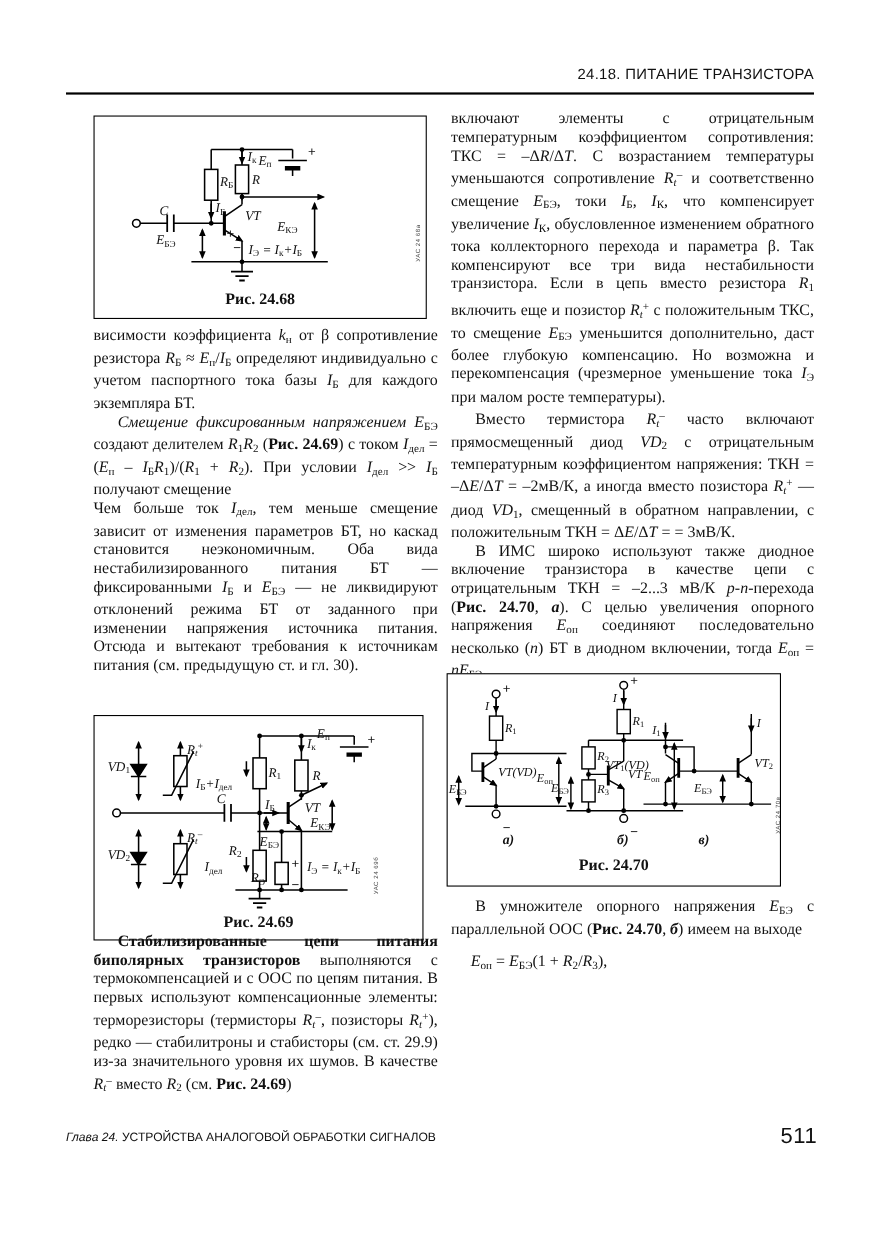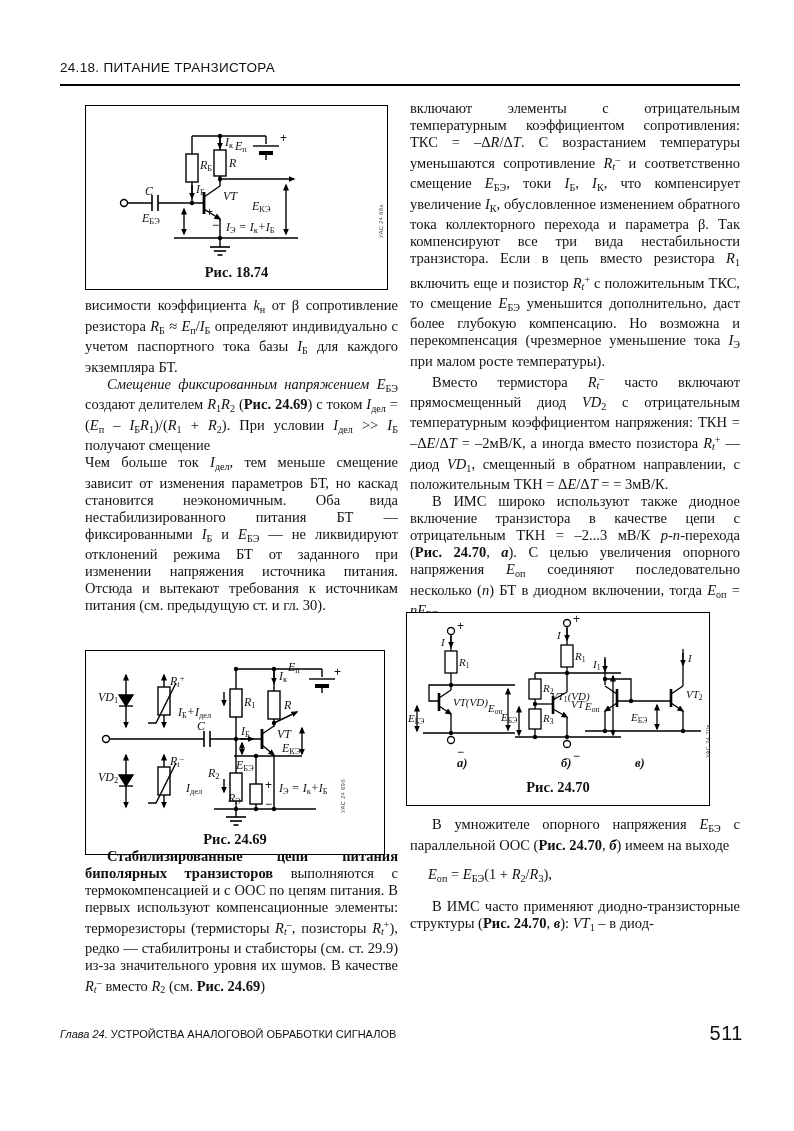--- a/index.html
+++ b/index.html
@@ -1,18 +1,18 @@
 <!DOCTYPE html>
 <html><head>
 <meta charset="utf-8">
 <style>
   html,body{margin:0;padding:0;background:#e8e8e8;}
   .page{position:relative;width:794px;height:1131px;background:#fff;margin:0 auto;
         font-family:"Liberation Serif",serif;color:#111;overflow:hidden;}
-  .hdr{position:absolute;left:60px;top:60px;width:680px;
+  .hdr{position:absolute;left:60px;top:60px;width:680px;text-align:right;
        font:13.5px "Liberation Sans",sans-serif;letter-spacing:.3px;}
   .hrule{position:absolute;left:60px;top:84px;width:680px;height:2px;background:#000;}
   .tblock{position:absolute;font-size:14.5px;line-height:17px;}
   .tblock p{margin:0;text-align:justify;}
   .tblock p.ind{text-indent:22px;}
   .tblock p.formula{text-align:left;}
   sub{font-size:70%;vertical-align:-0.25em;font-style:normal;}
   sup{font-size:70%;vertical-align:0.45em;font-style:normal;}
   .figbox{position:absolute;border:1.6px solid #000;background:#fff;}
   .figbox svg{position:absolute;left:0;top:0;}
@@ -87,21 +87,21 @@
     <span class="flabel" style="left:143px;top:51px"><i>R</i></span>
     <span class="flabel" style="left:110px;top:77px"><i>I</i><sub>Б</sub></span>
     <span class="flabel" style="left:59px;top:79px"><i>C</i></span>
     <span class="flabel" style="left:137px;top:84px"><i>VT</i></span>
     <span class="fsign" style="left:120px;top:100px">+</span>
     <span class="fsign" style="left:126px;top:113px">−</span>
     <span class="flabel" style="left:56px;top:106px"><i>E</i><sub>БЭ</sub></span>
     <span class="flabel" style="left:166px;top:94px"><i>E</i><sub>КЭ</sub></span>
     <span class="flabel" style="left:140px;top:115px"><i>I</i><sub>Э</sub> = <i>I</i><sub>к</sub>+<i>I</i><sub>Б</sub></span>
     <span class="fwm" style="left:278px;top:112px">УАС 24 68а</span>
-    <div class="fcap" style="top:158px">Рис. 18.74</div>
+    <div class="fcap" style="top:158px">Рис. 24.68</div>
   </div>
 
   <div class="tblock" style="left:85px;top:297px;width:313px">
     <p>висимости коэффициента <i>k</i><sub>н</sub> от β сопротивление резистора <i>R</i><sub>Б</sub> ≈ <i>E</i><sub>п</sub>/<i>I</i><sub>Б</sub> определяют индивидуально с учетом паспортного тока базы <i>I</i><sub>Б</sub> для каждого экземпляра БТ.</p>
     <p class="ind"><i>Смещение фиксированным напряжением</i> <i>E</i><sub>БЭ</sub> создают делителем <i>R</i><sub>1</sub><i>R</i><sub>2</sub> (<b>Рис. 24.69</b>) с током <i>I</i><sub>дел</sub> = (<i>E</i><sub>п</sub> – <i>I</i><sub>Б</sub><i>R</i><sub>1</sub>)/(<i>R</i><sub>1</sub> + <i>R</i><sub>2</sub>). При условии <i>I</i><sub>дел</sub> &gt;&gt; <i>I</i><sub>Б</sub> получают смещение</p>
     <p>Чем больше ток <i>I</i><sub>дел</sub>, тем меньше смещение зависит от изменения параметров БТ, но каскад становится неэкономичным. Оба вида нестабилизированного питания БТ — фиксированными <i>I</i><sub>Б</sub> и <i>E</i><sub>БЭ</sub> — не ликвидируют отклонений режима БТ от заданного при изменении напряжения источника питания. Отсюда и вытекают требования к источникам питания (см. предыдущую ст. и гл. 30).</p>
   </div>
 
   <div class="figbox" style="left:85px;top:650px;width:298px;height:203px">
     <svg width="298" height="203" viewBox="0 0 298 203">
@@ -298,21 +298,20 @@
     <span class="flabel sm" style="left:279px;top:76px"><i>VT</i><sub>2</sub></span>
     <span class="flabel sm" style="left:224px;top:99px"><i>E</i><sub>БЭ</sub></span>
     <span class="fsub" style="left:228px;top:144px">в)</span>
     <span class="fwm" style="left:284px;top:125px">УАС 24 70в</span>
     <div class="fcap" style="top:166px">Рис. 24.70</div>
   </div>
 
   <div class="tblock" style="left:410px;top:816px;width:330px">
     <p class="ind">В умножителе опорного напряжения <i>E</i><sub>БЭ</sub> с параллельной ООС (<b>Рис. 24.70</b>, <b><i>б</i></b>) имеем на выходе</p>
     <p class="formula" style="margin:12px 0 12px 18px"><i>E</i><sub>оп</sub> = <i>E</i><sub>БЭ</sub>(1 + <i>R</i><sub>2</sub>/<i>R</i><sub>3</sub>),</p>
-    <p class="ind">В ИМС часто применяют диодно-транзисторные структуры (<b>Рис. 24.70</b>, <b><i>в</i></b>): <i>VT</i><sub>1</sub> – в диод-</p>
   </div>
 
   <div class="ftr">
     <span class="chap">Глава 24.</span><span> УСТРОЙСТВА АНАЛОГОВОЙ ОБРАБОТКИ СИГНАЛОВ</span>
     <span class="pnum">511</span>
   </div>
 
 </div>
 
 </body></html>

